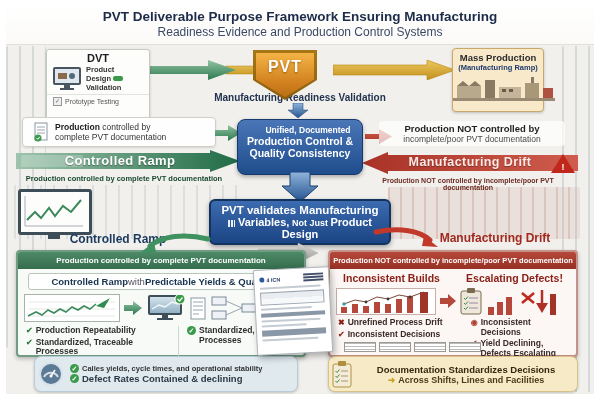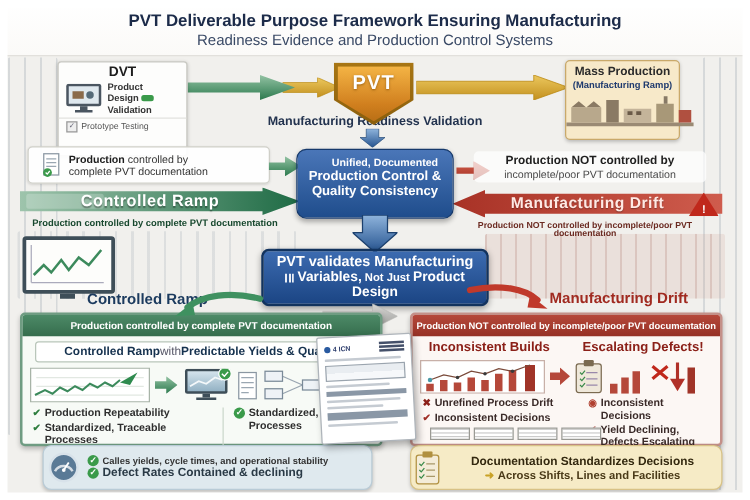--- a/index.html
+++ b/index.html
@@ -213,21 +213,21 @@
     </div>
   </div>
 
   <svg class="abs" style="left:150px;top:60px;z-index:4;" width="86" height="20">
     <polygon points="0,6 58,6 58,0 86,10 58,20 58,14 0,14" fill="url(#gGreen)"></polygon>
   </svg>
   <svg class="abs" style="left:226px;top:62px;z-index:3;" width="46" height="16">
     <polygon points="0,4 28,4 28,0 46,8 28,16 28,12 0,12" fill="url(#gGold)" stroke="#b8860b" stroke-width=".5"></polygon>
   </svg>
 
-  <div class="abs pvt-outer" style="left:267px;top:50px;">
+  <div class="abs pvt-outer" style="left:253px;top:50px;">
     <div class="pvt-inner">
         <span class="pvt-text">PVT</span>
       </div>
   </div>
 
   <svg class="abs" style="left:333px;top:60px;z-index:4;" width="122" height="20">
     <polygon points="0,5 94,5 94,0 122,10 94,20 94,15 0,15" fill="url(#gGold)" stroke="#b8860b" stroke-width=".6"></polygon>
   </svg>
 
   <div class="abs mass-card" style="left:452px;top:48px;width:92px;height:64px;z-index:5;">

